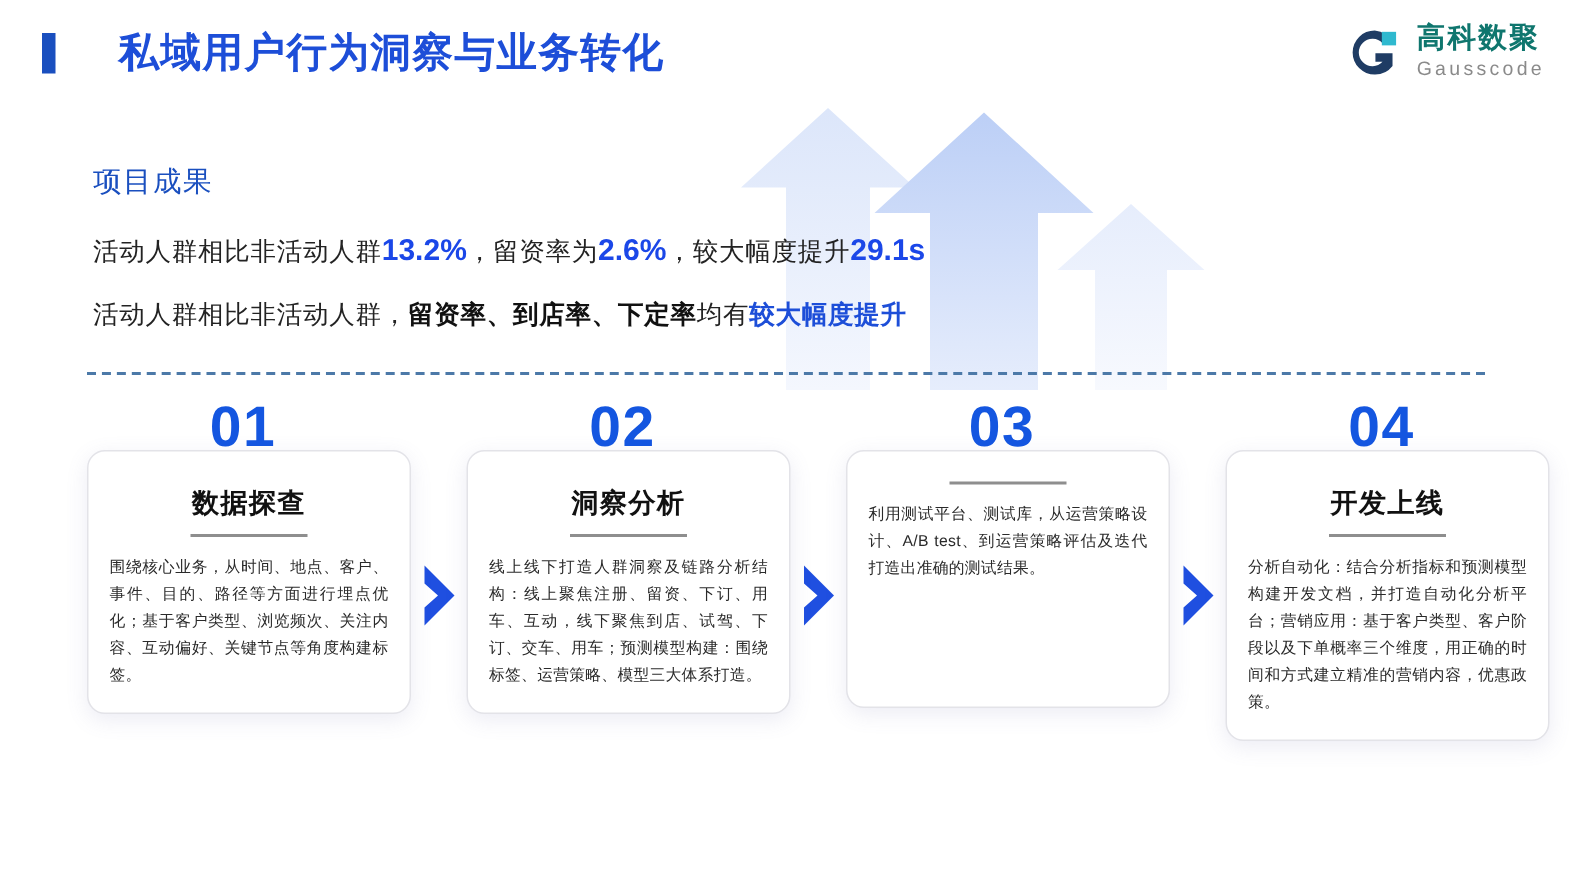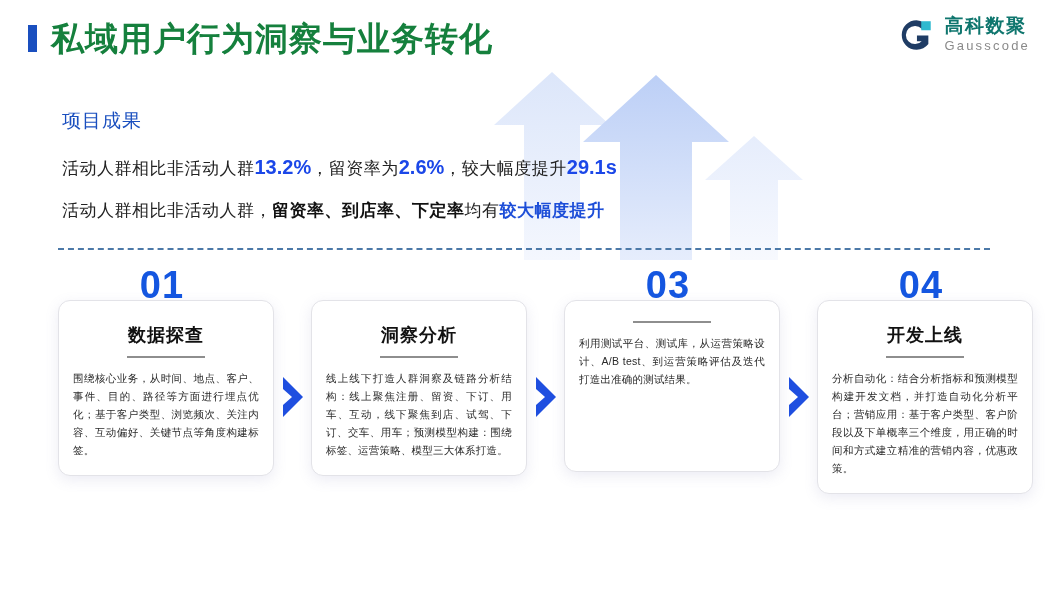--- a/index.html
+++ b/index.html
@@ -30,26 +30,27 @@
     align-items: center;
   }
   .title-accent {
     width: 9px;
     height: 27px;
     background: #1A4FBF;
     margin-right: 14px;
     flex: 0 0 auto;
   }
   .page-title {
-    font-size: 33px;
-    font-weight: bold;
-    color: #15803d;
+    font-size: 27px;
+    font-weight: bold;
+    color: #1d4ed8;
     letter-spacing: 1px;
     line-height: 1;
     white-space: nowrap;
+    margin-left: 28px;
   }
 
   
   .logo {
     position: absolute;
     right: 18px;
     top: 16px;
     display: flex;
     align-items: center;
   }
@@ -276,20 +277,21 @@
     </div>
   </div>
 
   <div class="chev">
     <svg viewBox="0 0 26 44" width="26" height="44" aria-hidden="true">
       <path d="M3 2 L23 22 L3 42 L3 30 L12 22 L3 14 Z" fill="#1F4FE0"></path>
     </svg>
   </div>
 
   <div class="step">
+    <div class="step-num">02</div>
     <div class="card">
       <div class="card-title">洞察分析</div>
       <div class="card-rule"></div>
       <div class="card-body">线上线下打造人群洞察及链路分析结构：线上聚焦注册、留资、下订、用车、互动，线下聚焦到店、试驾、下订、交车、用车；预测模型构建：围绕标签、运营策略、模型三大体系打造。</div>
     </div>
   </div>
 
   <div class="chev">
     <svg viewBox="0 0 26 44" width="26" height="44" aria-hidden="true">
       <path d="M3 2 L23 22 L3 42 L3 30 L12 22 L3 14 Z" fill="#1F4FE0"></path>

